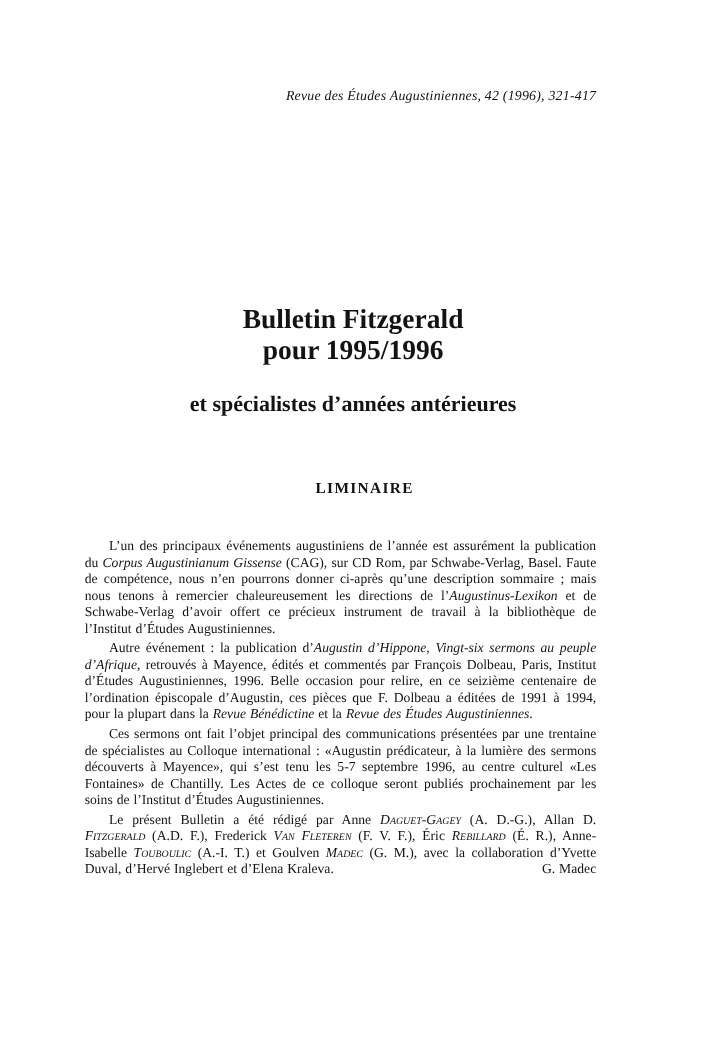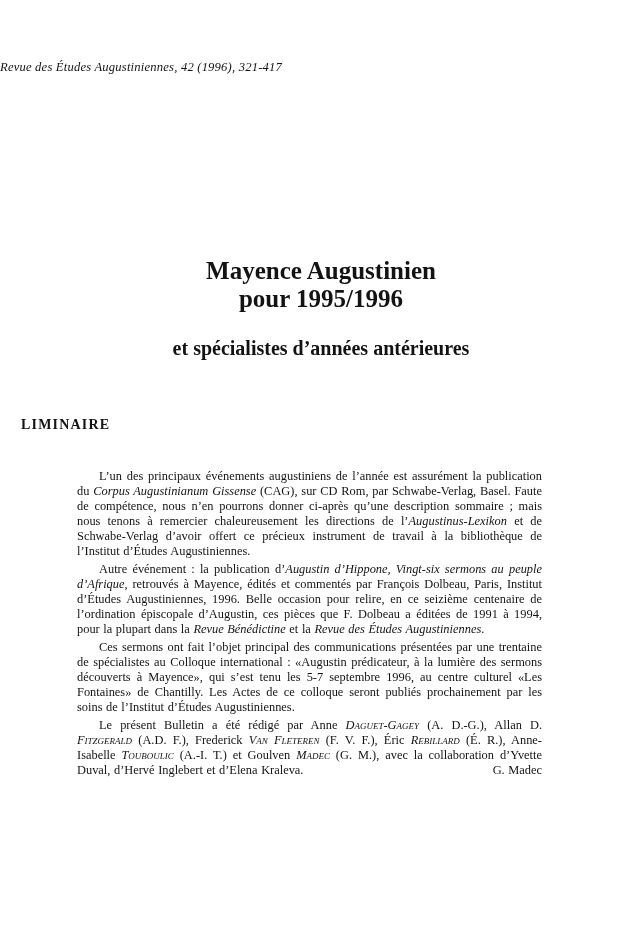--- a/index.html
+++ b/index.html
@@ -13,25 +13,26 @@
     height: 945px;
     background: #ffffff;
     color: #131313;
     font-family: "Liberation Serif", serif;
     overflow: hidden;
     box-sizing: border-box;
   }
   .journal-line {
     padding-top: 60px;
     margin-right: 100px;
-    text-align: left;
+    text-align: right;
     font-style: italic;
     font-size: 12.6px;
     line-height: 15px;
     letter-spacing: 0.2px;
+    margin-top: 20px;
   }
   .title-line-1 {
     margin-top: 182px;
     text-align: center;
     font-weight: bold;
     font-size: 25px;
     line-height: 1.1;
   }
   .title-line-2 {
     text-align: center;
@@ -41,20 +42,21 @@
   }
   .title-line-3 {
     margin-top: 25px;
     text-align: center;
     font-weight: bold;
     font-size: 20px;
     line-height: 1.1;
   }
   .section-heading {
     margin-top: 58px;
+    text-align: center;
     font-weight: bold;
     font-size: 14px;
     letter-spacing: 1.2px;
     line-height: 1.2;
     padding-left: 21px;
   }
   .body-block {
     margin-top: 35px;
     margin-left: 77px;
     width: 465px;
@@ -76,21 +78,21 @@
     bottom: 0;
     text-indent: 0;
   }
 </style>
 </head>
 <body>
 
 <div class="page">
   <div class="journal-line">Revue des Études Augustiniennes, 42 (1996), 321-417</div>
 
-  <div class="title-line-1">Mayence Augustinien</div>
+  <div class="title-line-1">Bulletin Fitzgerald</div>
 
   <div class="title-line-2">pour 1995/1996</div>
 
   <div class="title-line-3">et spécialistes d’années antérieures</div>
 
   <div class="section-heading">LIMINAIRE</div>
 
   <div class="body-block">
       <p class="body-para"><span>L’un des principaux événements augustiniens de l’année est assurément la publication du </span><span class="it">Corpus Augustinianum Gissense</span><span> (CAG), sur CD Rom, par Schwabe-Verlag, Basel. Faute de compétence, nous n’en pourrons donner ci-après qu’une description sommaire ; mais nous tenons à remercier chaleureusement les directions de l’</span><span class="it">Augustinus-Lexikon</span><span> et de Schwabe-Verlag d’avoir offert ce précieux instrument de travail à la bibliothèque de l’Institut d’Études Augustiniennes.</span></p>
       <p class="body-para"><span>Autre événement : la publication d’</span><span class="it">Augustin d’Hippone, Vingt-six sermons au peuple d’Afrique</span><span>, retrouvés à Mayence, édités et commentés par François Dolbeau, Paris, Institut d’Études Augustiniennes, 1996. Belle occasion pour relire, en ce seizième centenaire de l’ordination épiscopale d’Augustin, ces pièces que F. Dolbeau a éditées de 1991 à 1994, pour la plupart dans la </span><span class="it">Revue Bénédictine</span><span> et la </span><span class="it">Revue des Études Augustiniennes</span><span>.</span></p>

